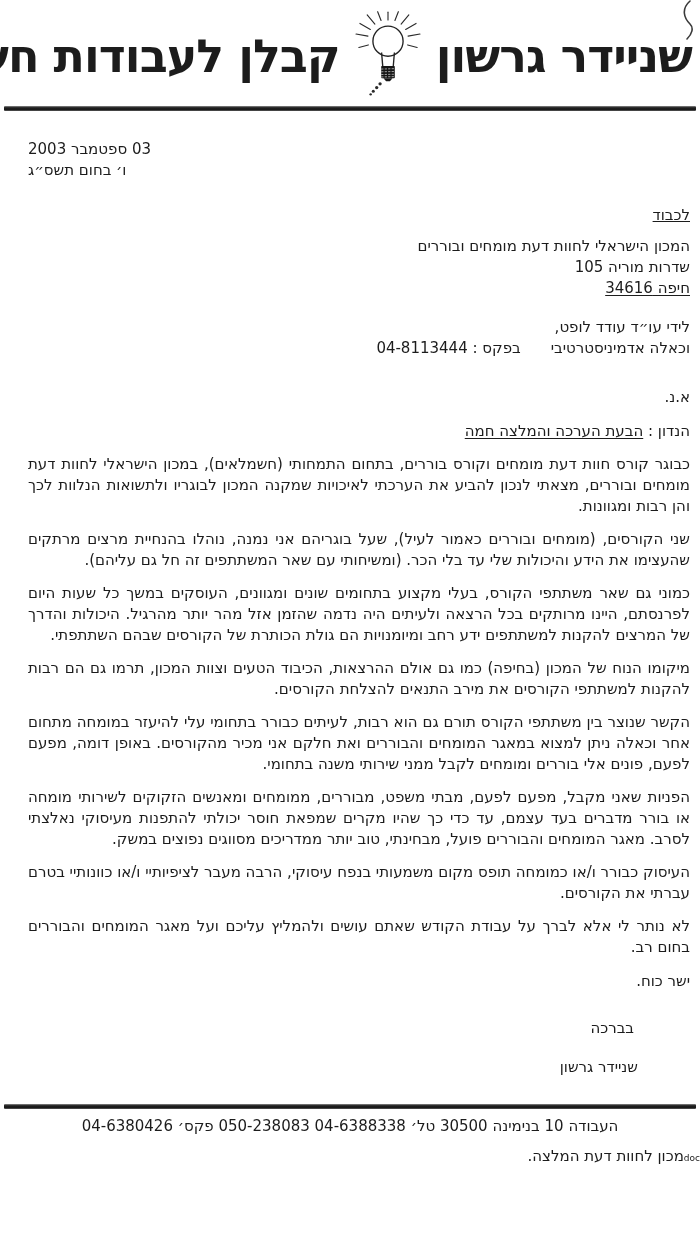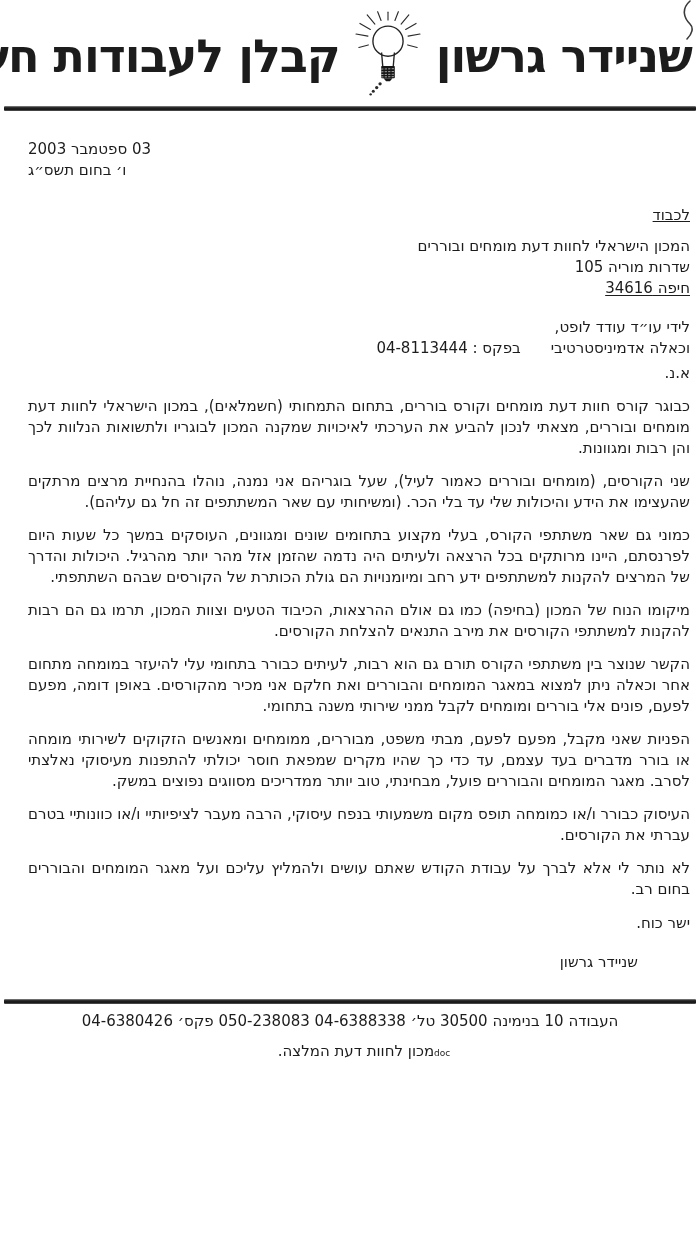--- a/index.html
+++ b/index.html
@@ -22,31 +22,31 @@
   .corner-mark{position:absolute;top:0;right:2px;}
 
   
   .letter{direction:rtl;padding:0 10px 0 28px;font-size:15px;line-height:21px;}
   .date-block{margin-top:28px;text-align:left;}
   .to-label{margin-top:24px;text-decoration:underline;}
   .org-block{margin-top:10px;}
   .city{ text-decoration:underline;text-underline-offset:2px;}
   .attn-block{margin-top:18px;}
   .attn-row{display:flex;gap:30px;}
-  .greeting{margin-top:4px;}
+  .greeting{margin-top:28px;}
   .subject{margin-top:13px;}
   .subject .title{text-decoration:underline;text-underline-offset:2px;}
   .para{margin:12px 0 0;text-align:justify;}
   .thanks{margin-top:13px;}
   .regards{margin-top:26px;padding-right:56px;}
   .signature{margin-top:18px;padding-right:52px;}
 
   
   .footer-address{direction:rtl;text-align:center;margin-top:8px;font-size:15px;}
-  .file-line{direction:rtl;text-align:center;margin-top:12px;padding-left:28px;font-size:15px;}
+  .file-line{direction:rtl;text-align:right;margin-top:12px;padding-left:28px;font-size:15px;}
   .file-ext{font-size:9px;}
 </style>
 </head>
 <body>
 
 <div class="page">
 
   <svg class="corner-mark" width="30" height="42" viewBox="0 0 30 42">
     <path d="M22,1 C13,9 16,18 22,24 C26,28 24,34 19,39" fill="none" stroke="#3a3a3a" stroke-width="1.6" stroke-linecap="round"></path>
   </svg>
@@ -108,31 +108,35 @@
     <div class="attn-block">
       <div>לידי עו״ד עודד לופט,</div>
       <div class="attn-row">
         <span>וכאלה אדמיניסטרטיבי</span>
         <span>בפקס : 04-8113444</span>
       </div>
     </div>
 
     <div class="greeting">א.נ.</div>
 
+    <div class="subject">
+      <span>הנדון : </span><span class="title">הבעת הערכה והמלצה חמה</span>
+    </div>
 
     <p class="para">כבוגר קורס חוות דעת מומחים וקורס בוררים, בתחום התמחותי (חשמלאים), במכון הישראלי לחוות דעת מומחים ובוררים, מצאתי לנכון להביע את הערכתי לאיכויות שמקנה המכון לבוגריו ולתשואות הנלוות לכך והן רבות ומגוונות.</p>
     <p class="para">שני הקורסים, (מומחים ובוררים כאמור לעיל), שעל בוגריהם אני נמנה, נוהלו בהנחיית מרצים מרתקים שהעצימו את הידע והיכולות שלי עד בלי הכר. (ומשיחותי עם שאר המשתתפים זה חל גם עליהם).</p>
     <p class="para">כמוני גם שאר משתתפי הקורס, בעלי מקצוע בתחומים שונים ומגוונים, העוסקים במשך כל שעות היום לפרנסתם, היינו מרותקים בכל הרצאה ולעיתים היה נדמה שהזמן אזל מהר יותר מהרגיל. היכולות והדרך של המרצים להקנות למשתתפים ידע רחב ומיומנויות הם גולת הכותרת של הקורסים שבהם השתתפתי.</p>
     <p class="para">מיקומו הנוח של המכון (בחיפה) כמו גם אולם ההרצאות, הכיבוד הטעים וצוות המכון, תרמו גם הם רבות להקנות למשתתפי הקורסים את מירב התנאים להצלחת הקורסים.</p>
     <p class="para">הקשר שנוצר בין משתתפי הקורס תורם גם הוא רבות, לעיתים כבורר בתחומי עלי להיעזר במומחה מתחום אחר וכאלה ניתן למצוא במאגר המומחים והבוררים ואת חלקם אני מכיר מהקורסים. באופן דומה, מפעם לפעם, פונים אלי בוררים ומומחים לקבל ממני שירותי משנה בתחומי.</p>
     <p class="para">הפניות שאני מקבל, מפעם לפעם, מבתי משפט, מבוררים, ממומחים ומאנשים הזקוקים לשירותי מומחה או בורר מדברים בעד עצמם, עד כדי כך שהיו מקרים שמפאת חוסר יכולתי להתפנות מעיסוקי נאלצתי לסרב. מאגר המומחים והבוררים פועל, מבחינתי, טוב יותר ממדריכים מסווגים נפוצים במשק.</p>
     <p class="para">העיסוק כבורר ו/או כמומחה תופס מקום משמעותי בנפח עיסוקי, הרבה מעבר לציפיותיי ו/או כוונותיי בטרם עברתי את הקורסים.</p>
     <p class="para">לא נותר לי אלא לברך על עבודת הקודש שאתם עושים ולהמליץ עליכם ועל מאגר המומחים והבוררים בחום רב.</p>
 
     <div class="thanks">ישר כוח.</div>
+    <div class="regards">בברכה</div>
     <div class="signature">שניידר גרשון</div>
   </main>
 
   <div class="rule rule-bottom"></div>
 
   <div class="footer-address">העבודה 10 בנימינה 30500  טל׳ 04-6388338  050-238083 פקס׳ 04-6380426</div>
 
   <div class="file-line">
     <span class="file-ext">doc</span><span>מכון לחוות דעת המלצה.</span>
   </div>

